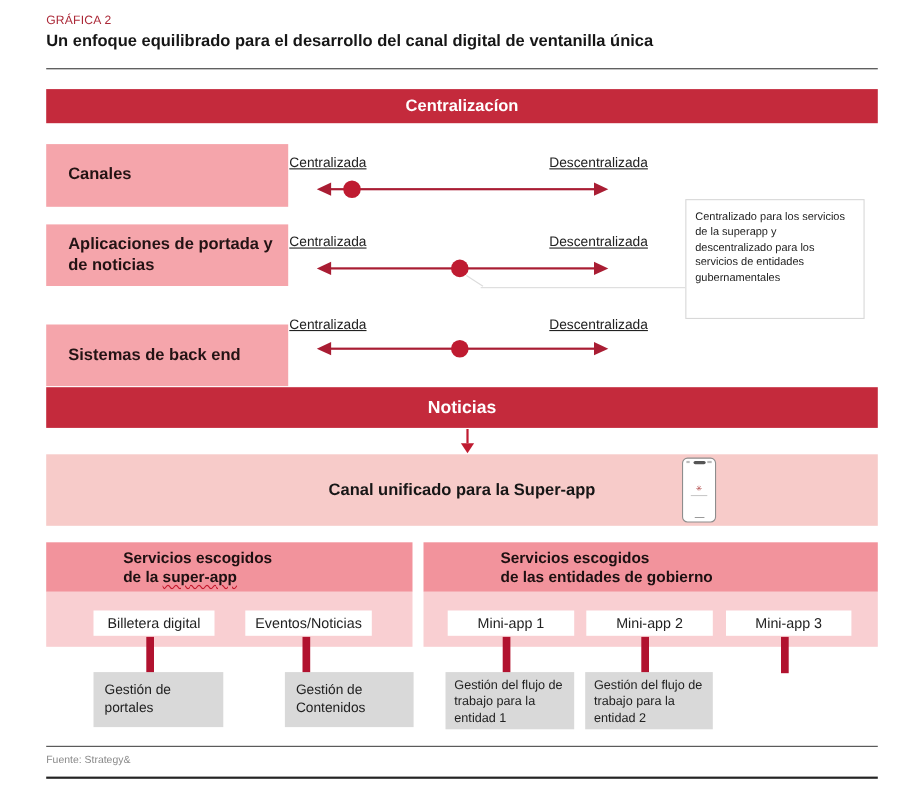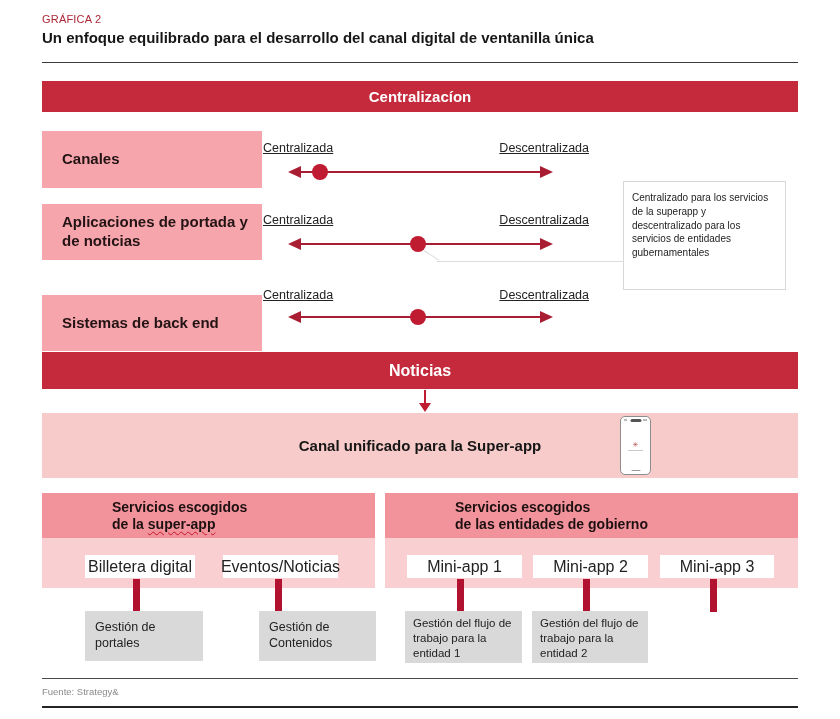--- a/index.html
+++ b/index.html
@@ -60,21 +60,21 @@
   .phone-home { position:absolute; left:50%; bottom:3px; transform:translateX(-50%); width:9px; height:1.5px; background:#9a9a9a; border-radius:1px; }
 
   
   .section { top:493px; }
   .sec-left { left:42px; width:333px; }
   .sec-right { left:385px; width:413px; }
   .sec-head { height:45px; background:#f2939c; color:#1d1011; font-weight:bold; font-size:14px; line-height:17px; padding:6px 8px 0 70px; }
   .sec-body { height:50px; background:#f9cfd2; }
   .wavy { text-decoration:underline; text-decoration-style:wavy; text-decoration-color:#c4182c; text-decoration-thickness:1px; text-underline-offset:2px; }
 
-  .app-box { position:absolute; top:62px; height:23px; background:#fff; font-size:16px; color:#222;
+  .app-box { position:absolute; top:62px; height:23px; background:#fff; font-size:13px; color:#222;
              display:flex; align-items:center; justify-content:center; }
   .ab-wallet { left:43px;  width:110px; }
   .ab-events { left:181px; width:115px; }
   .ab-m1 { left:22px;  width:115px; }
   .ab-m2 { left:148px; width:115px; }
   .ab-m3 { left:275px; width:114px; }
 
   .v-conn { top:579px; width:7px; height:33px; background:#b1122f; }
   .vc-1 { left:133px; } .vc-2 { left:275px; } .vc-3 { left:457px; } .vc-4 { left:583px; } .vc-5 { left:710px; }
 

